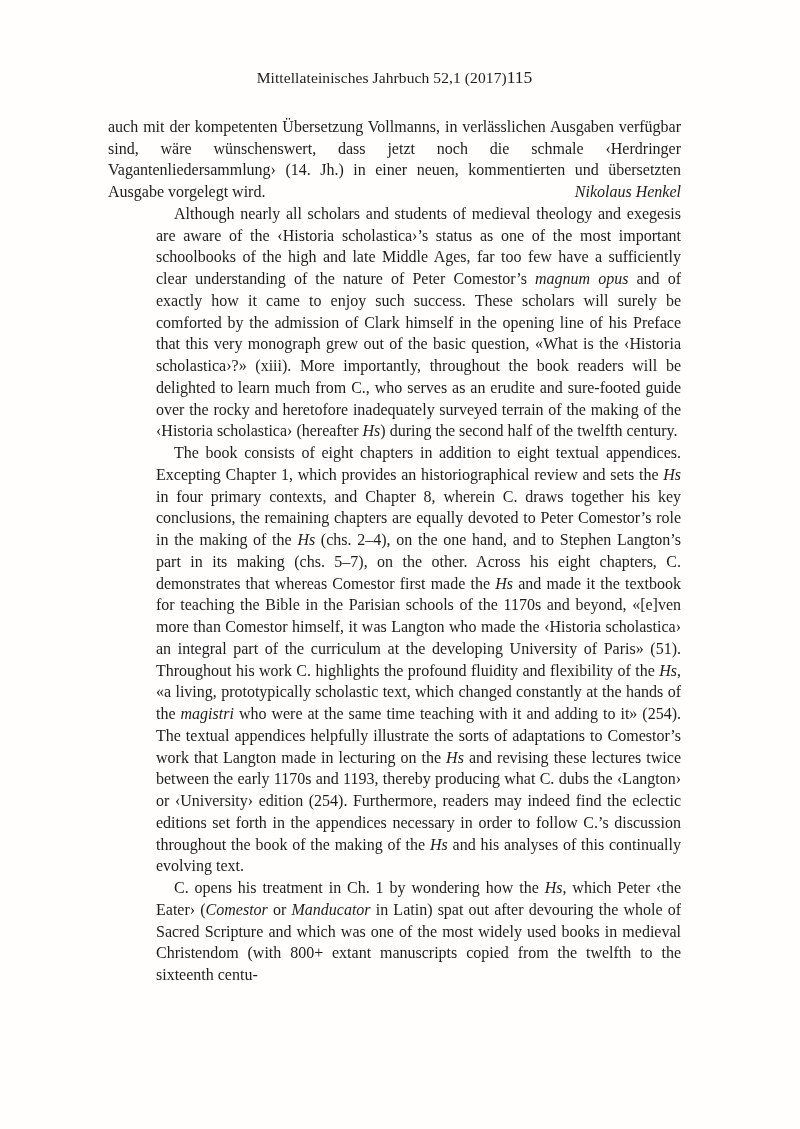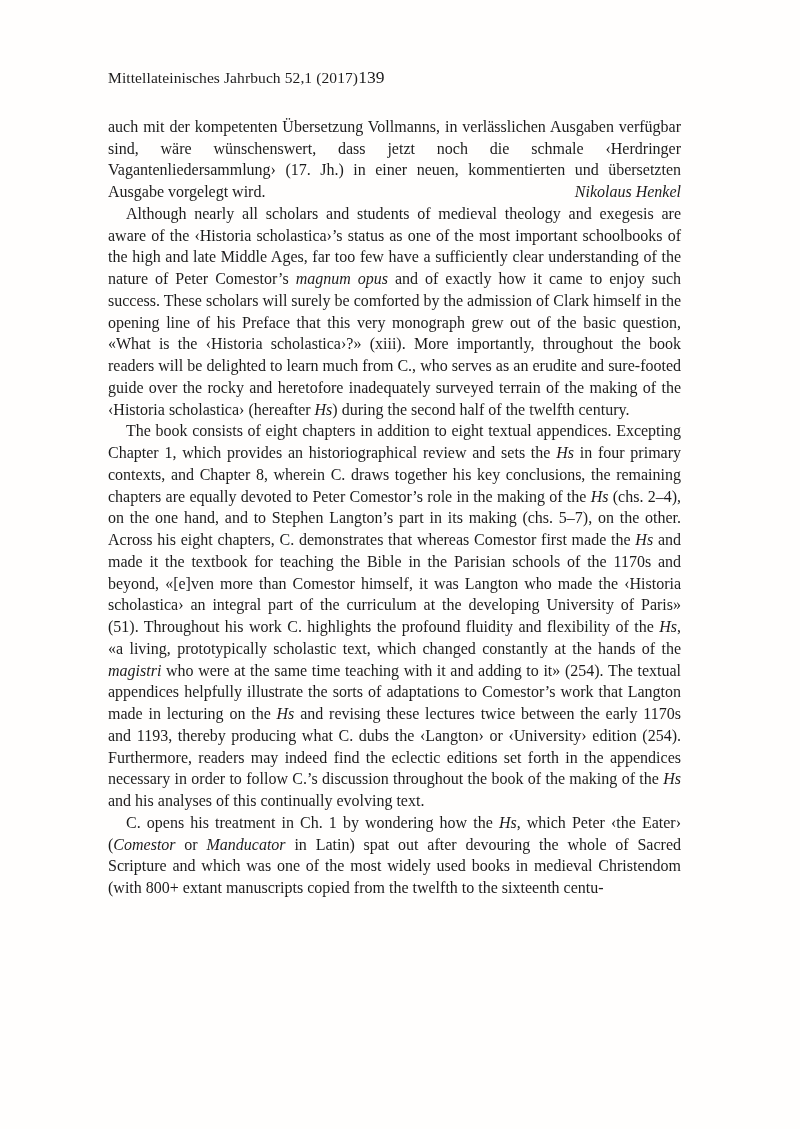--- a/index.html
+++ b/index.html
@@ -11,55 +11,55 @@
     color: #1c1c1c;
     font-family: "Liberation Serif", "DejaVu Serif", serif;
     font-size: 16px;
     line-height: 1.36;
     box-sizing: border-box;
     padding: 66px 119px 40px 108px;
     overflow: hidden;
   }
   .page-header {
     display: flex;
-    justify-content: flex-start;
+    justify-content: center;
     align-items: baseline;
     margin-bottom: 26px;
   }
   .journal-title {
     font-size: 15.5px;
     letter-spacing: 0.1px;
   }
   .pagenum {
     font-size: 17.5px;
   }
   p.para {
     margin: 0;
     text-align: justify;
   }
-  p.para.indent { text-indent: 18px; }
+  p.para.indent { text-indent: 18px; margin-left: 48px; }
   .signature { float: right; font-style: italic; }
   .review-heading {
     margin: 32px 0 26px 37px;
     text-align: justify;
   }
   em { font-style: italic; }
 </style>
 </head>
 <body>
 
 <div class="page">
 
   <header class="page-header">
     <span class="journal-title">Mittellateinisches Jahrbuch 52,1 (2017)</span>
-    <span class="pagenum">139</span>
+    <span class="pagenum">115</span>
   </header>
 
   <p class="para">
-    <span><span>auch mit der kompetenten Übersetzung Vollmanns, in verlässlichen Ausgaben verfügbar sind, wäre wünschenswert, dass jetzt noch die schmale ‹Herdringer Vagantenliedersammlung› (17. Jh.) in einer neuen, kommentierten und übersetzten Ausgabe vorgelegt wird.</span></span>
+    <span><span>auch mit der kompetenten Übersetzung Vollmanns, in verlässlichen Ausgaben verfügbar sind, wäre wünschenswert, dass jetzt noch die schmale ‹Herdringer Vagantenliedersammlung› (14. Jh.) in einer neuen, kommentierten und übersetzten Ausgabe vorgelegt wird.</span></span>
     <span class="signature">Nikolaus Henkel</span>
   </p>
 
 
   <div class="review-body">
     <p class="para indent"><span>Although nearly all scholars and students of medieval theology and exegesis are aware of the ‹Historia scholastica›’s status as one of the most important schoolbooks of the high and late Middle Ages, far too few have a sufficiently clear understanding of the nature of Peter Comestor’s </span><em>magnum opus</em><span> and of exactly how it came to enjoy such success. These scholars will surely be comforted by the admission of Clark himself in the opening line of his Preface that this very monograph grew out of the basic question, «What is the ‹Historia scholastica›?» (xiii). More importantly, throughout the book readers will be delighted to learn much from C., who serves as an erudite and sure-footed guide over the rocky and heretofore inadequately surveyed terrain of the making of the ‹Historia scholastica› (hereafter </span><em>Hs</em><span>) during the second half of the twelfth century.</span></p>
     <p class="para indent"><span>The book consists of eight chapters in addition to eight textual appendices. Excepting Chapter 1, which provides an historiographical review and sets the </span><em>Hs</em><span> in four primary contexts, and Chapter 8, wherein C. draws together his key conclusions, the remaining chapters are equally devoted to Peter Comestor’s role in the making of the </span><em>Hs</em><span> (chs. 2–4), on the one hand, and to Stephen Langton’s part in its making (chs. 5–7), on the other. Across his eight chapters, C. demonstrates that whereas Comestor first made the </span><em>Hs</em><span> and made it the textbook for teaching the Bible in the Parisian schools of the 1170s and beyond, «[e]ven more than Comestor himself, it was Langton who made the ‹Historia scholastica› an integral part of the curriculum at the developing University of Paris» (51). Throughout his work C. highlights the profound fluidity and flexibility of the </span><em>Hs</em><span>, «a living, prototypically scholastic text, which changed constantly at the hands of the </span><em>magistri</em><span> who were at the same time teaching with it and adding to it» (254). The textual appendices helpfully illustrate the sorts of adaptations to Comestor’s work that Langton made in lecturing on the </span><em>Hs</em><span> and revising these lectures twice between the early 1170s and 1193, thereby producing what C. dubs the ‹Langton› or ‹University› edition (254). Furthermore, readers may indeed find the eclectic editions set forth in the appendices necessary in order to follow C.’s discussion throughout the book of the making of the </span><em>Hs</em><span> and his analyses of this continually evolving text.</span></p>
     <p class="para indent"><span>C. opens his treatment in Ch. 1 by wondering how the </span><em>Hs</em><span>, which Peter ‹the Eater› (</span><em>Comestor</em><span> or </span><em>Manducator</em><span> in Latin) spat out after devouring the whole of Sacred Scripture and which was one of the most widely used books in medieval Christendom (with 800+ extant manuscripts copied from the twelfth to the sixteenth centu-</span></p>
   </div>
 

